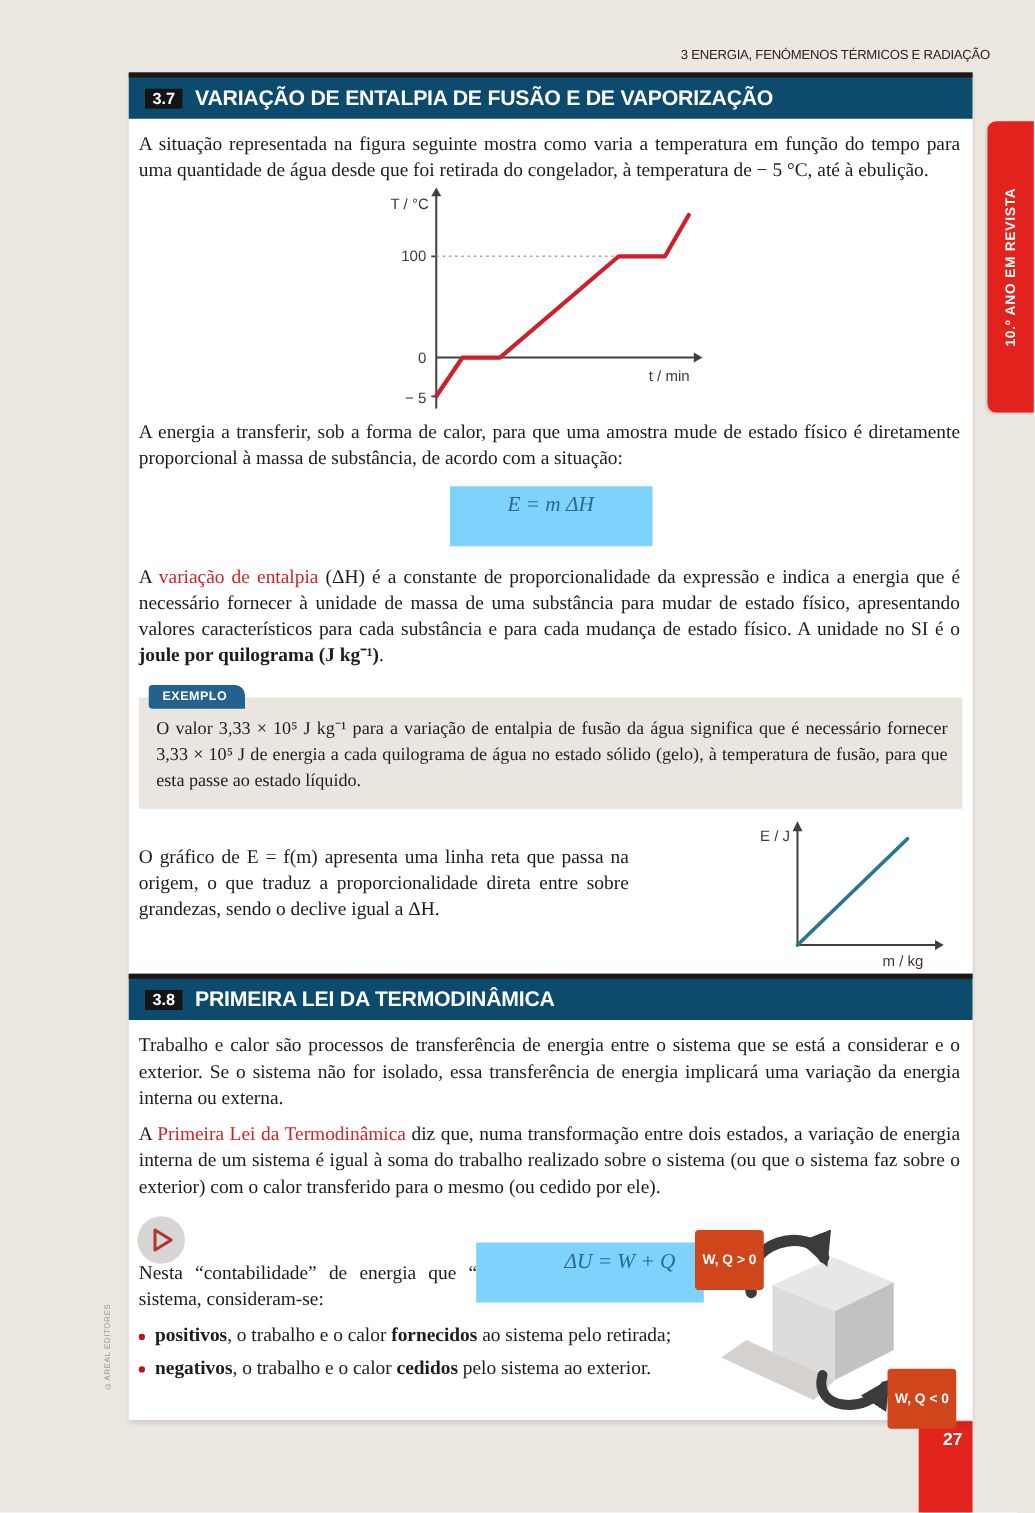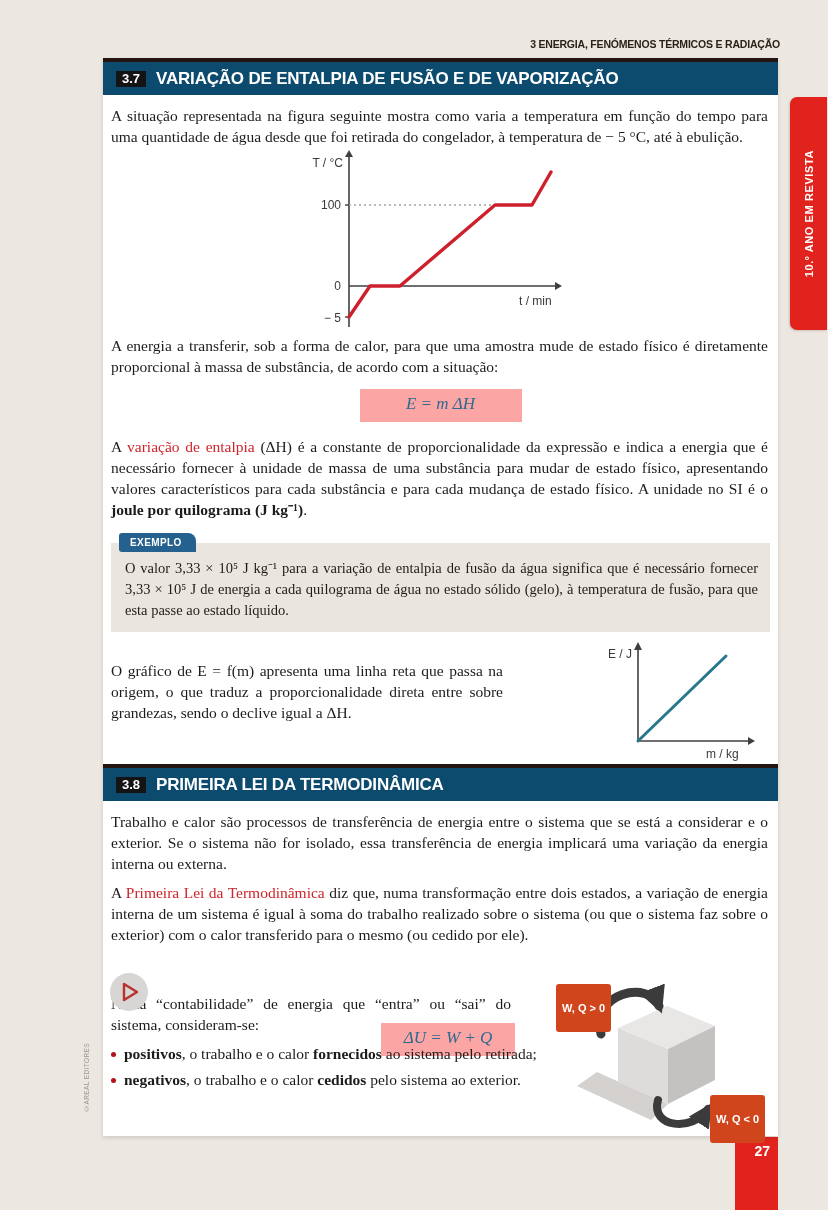--- a/index.html
+++ b/index.html
@@ -6,23 +6,23 @@
   body{
     width:828px;height:1210px;
     background:#ece7e0;
     position:relative;
     font-family:"Liberation Serif", serif;
     color:#1e1c1a;
     overflow:hidden;
   }
   
   .chapter-header{
-    position:absolute; top:38px; right:48px;
+    position:absolute; top:38px; right:36px;
     font-family:"Liberation Sans",sans-serif;
-    font-size:10.5px; font-weight:bold; letter-spacing:-0.2px;
+    font-size:10.5px; font-weight:normal; letter-spacing:-0.2px;
     color:#2a2218;
   }
   .side-tab{
     position:absolute; left:790px; top:97px; width:37px; height:233px;
     background:#e2231d; border-radius:7px 0 0 7px;
     display:flex; align-items:center; justify-content:center;
     box-shadow:-1px 1px 2px rgba(0,0,0,.15);
   }
   .side-tab span{
     writing-mode:vertical-rl; transform:rotate(180deg);
@@ -62,23 +62,23 @@
     font-size:17px; font-weight:bold; letter-spacing:-0.2px;
   }
   p{margin:0; padding:0 10px 0 8px; font-size:15.5px; line-height:21px; text-align:justify;}
   .red-t{color:#cf2429;}
   .bold-t{font-weight:bold;}
   
   .chart1{margin:2px 0 0 184px; width:300px; height:178px;}
   svg text{font-family:"Liberation Sans",sans-serif; font-size:12px; fill:#3a3a3a;}
   
   .formula-box{
-    background:#fca5a5; color:#2d6a8e;
+    background:#7dd3fc; color:#2d6a8e;
     font-style:italic; font-size:17px;
-    text-align:center; line-height:30px; height:33px;
+    text-align:center; line-height:30px; height:48px;
   }
   .formula1{width:162px; margin:12px auto 0;}
   
   .exemplo{margin:12px 8px 0;}
   .ex-tab{
     position:relative; z-index:2; display:inline-block; margin-left:8px;
     background:#24618e; color:#fff;
     font-family:"Liberation Sans",sans-serif; font-size:10px; font-weight:bold;
     letter-spacing:.4px; padding:4px 14px 4px 11px;
     border-radius:3px 8px 0 3px;
@@ -95,21 +95,21 @@
   
   .banner38{margin-top:2px;}
   .mt10{margin-top:10px;}
   .mt8{margin-top:8px;}
   
   .play-btn{
     position:absolute; left:7px; top:915px; width:38px; height:38px;
     border-radius:50%; background:#d8d6d4;
     display:flex; align-items:center; justify-content:center; cursor:pointer;
   }
-  .formula2{position:absolute; left:278px; top:965px; width:134px;}
+  .formula2{position:absolute; left:278px; top:936px; width:134px;padding-left:48px;}
   .illustration{position:absolute; left:450px; top:918px; width:215px; height:196px;}
   .wq-badge{
     position:absolute; background:#d0451c; color:#fff; border-radius:3px;
     font-family:"Liberation Sans",sans-serif; font-size:11px; font-weight:bold;
     padding:18px 6px; white-space:nowrap;
   }
   .wq-pos{left:3px; top:8px;}
   .wq-neg{left:157px; top:119px;}
   
   .para-contab{margin-top:48px; width:400px;}

